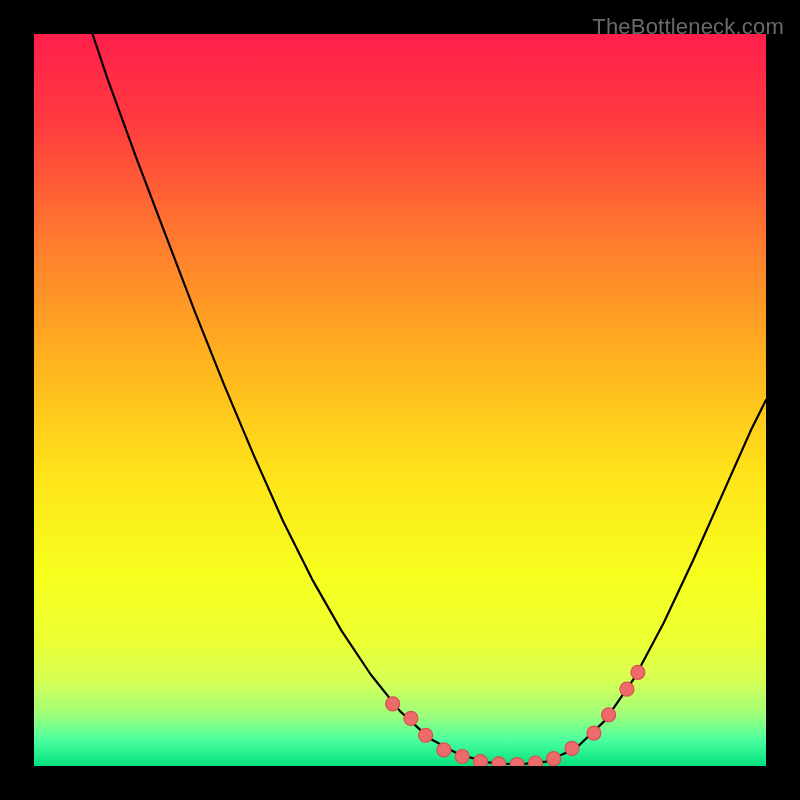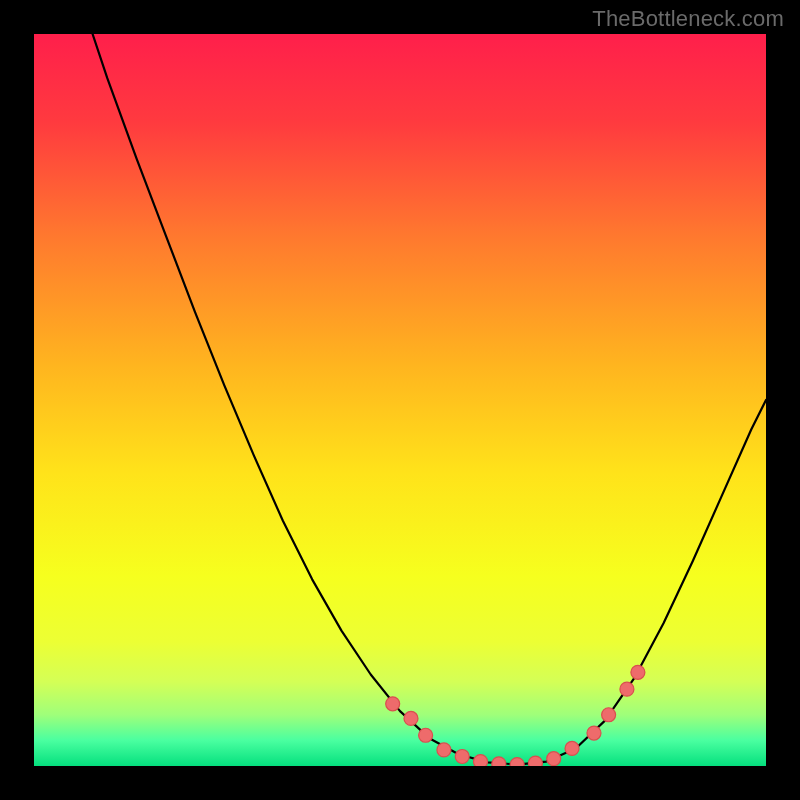--- a/index.html
+++ b/index.html
@@ -1,20 +1,20 @@
 <!DOCTYPE html>
 <html><head>
 <meta charset="utf-8">
 <style>
   * { margin: 0; padding: 0; box-sizing: border-box; }
   html, body { width: 800px; height: 800px; background: #000; overflow: hidden; }
   .container { position: relative; width: 800px; height: 800px; background: #000; }
   .attribution {
     position: absolute;
-    top: 6px;
+    top: 14px;
     right: 16px;
     font-family: Arial, Helvetica, sans-serif;
     font-size: 22px;
     font-weight: 500;
     color: #6a6a6a;
     letter-spacing: 0.2px;
     margin-left: 11px;
   }
   .plot-wrap {
     position: absolute;

